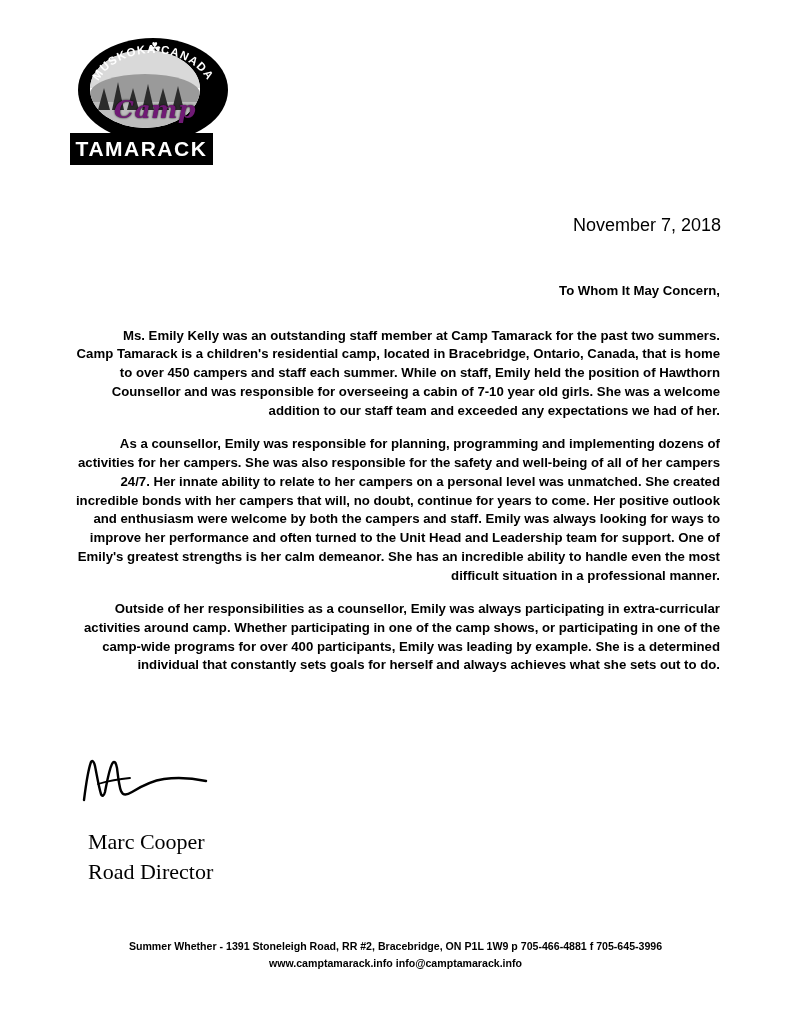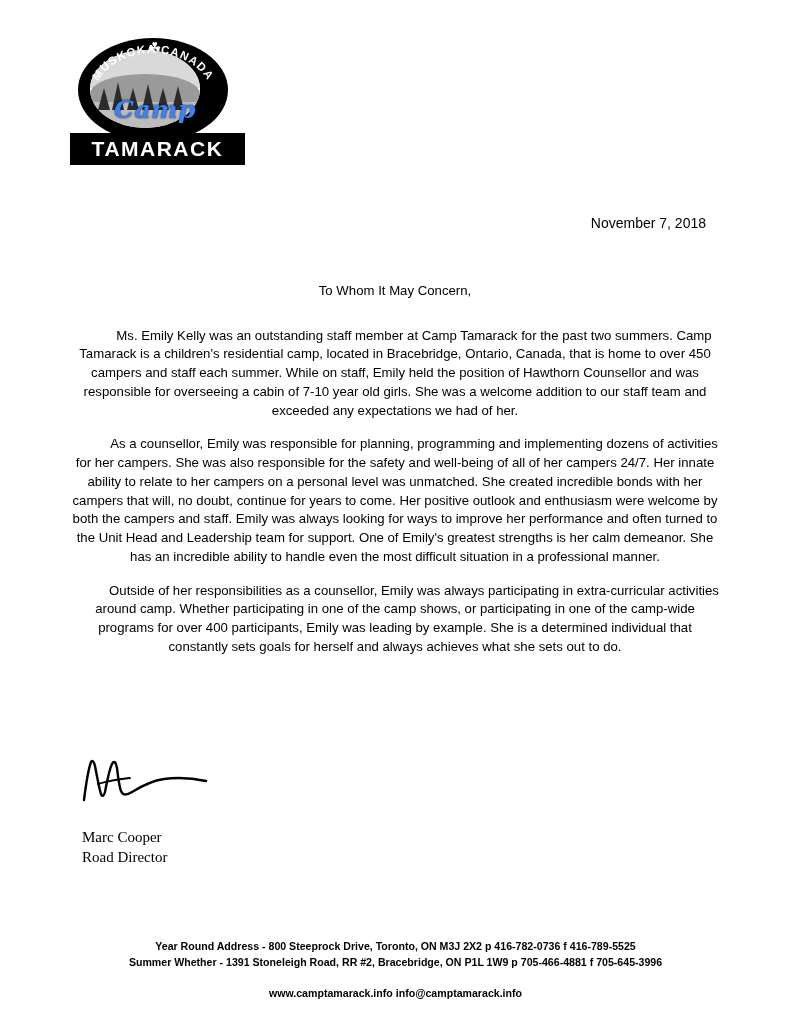--- a/index.html
+++ b/index.html
@@ -107,69 +107,70 @@
     fill: #ffffff;
   }
   .logo-script {
     position: absolute;
     left: 44px;
     top: 57px;
     font-family: "DejaVu Serif", serif;
     font-style: italic;
     font-size: 25px;
     font-weight: bold;
-    color: #3b82f6;
+    color: #701a75;
     text-shadow: 0 0 2px #000;
     letter-spacing: 0.5px;
   }
   .logo-maple {
     position: absolute;
     left: 78px;
     top: 2px;
     font-size: 15px;
     color: #ffffff;
     line-height: 1;
   }
   .logo-name-bar {
     position: absolute;
     left: 0px;
     top: 95px;
-    width: 175px;
+    width: 143px;
     height: 32px;
     background: #000000;
     display: flex;
     align-items: center;
     justify-content: center;
   }
   .logo-name-bar span {
     color: #ffffff;
     font-family: "Liberation Sans", sans-serif;
     font-weight: bold;
     font-size: 21px;
     letter-spacing: 1.5px;
   }
 
   
   .date {
     position: absolute;
-    right: 85px;
+    right: 70px;
     top: 215px;
-    font-size: 14px;
+    font-size: 18px;
   }
   .letter {
     position: absolute;
     left: 70px;
     top: 282px;
     width: 650px;
     font-size: 13.2px;
     line-height: 1.42;
   }
   .letter p {
     margin: 0 0 15px 0;
-    text-align: center;
+    text-align: right;
+    font-weight: bold;
   }
   .letter p.indent {
     text-indent: 38px;
   }
   .salutation {
     margin-bottom: 26px !important;
   }
   .closing {
     margin-top: 22px;
   }
@@ -177,24 +178,24 @@
   
   .signature {
     position: absolute;
     left: 78px;
     top: 748px;
     width: 140px;
     height: 60px;
   }
   .sig-name {
     position: absolute;
-    left: 82px;
+    left: 88px;
     top: 827px;
     font-family: "Liberation Serif", serif;
-    font-size: 15px;
+    font-size: 22px;
     line-height: 1.35;
   }
 
   
   .footer {
     position: absolute;
     left: 0;
     right: 0;
     top: 938px;
     text-align: center;
@@ -203,21 +204,21 @@
     line-height: 1.55;
   }
   .footer .line {
     display: block;
   }
   .footer .lbl {
     font-weight: bold;
   }
   .footer .web {
     display: block;
-    margin-top: 14px;
+    margin-top: 1px;
   }
 </style>
 </head>
 <body>
 
 <div class="page">
 
   <div class="logo-block">
     <div class="logo-badge"></div>
     <div class="logo-inner">
@@ -262,21 +263,18 @@
     <path d="M20,36 C30,33 40,31 52,30" fill="none" stroke="#000" stroke-width="1.8" stroke-linecap="round"></path>
   </svg>
 
   <div class="sig-name">
     <div>Marc Cooper</div>
     <div>Road Director</div>
   </div>
 
   <div class="footer">
     <span class="line">
-      <span class="lbl">Year Round Address</span><span> - 800 Steeprock Drive, Toronto, ON M3J 2X2  p 416-782-0736  f 416-789-5525</span>
-    </span>
-    <span class="line">
       <span class="lbl">Summer Whether</span><span> - 1391 Stoneleigh Road, RR #2, Bracebridge, ON P1L 1W9  p 705-466-4881  f 705-645-3996</span>
     </span>
     <span class="web">www.camptamarack.info   info@camptamarack.info</span>
   </div>
 
 </div>
 
 </body></html>

